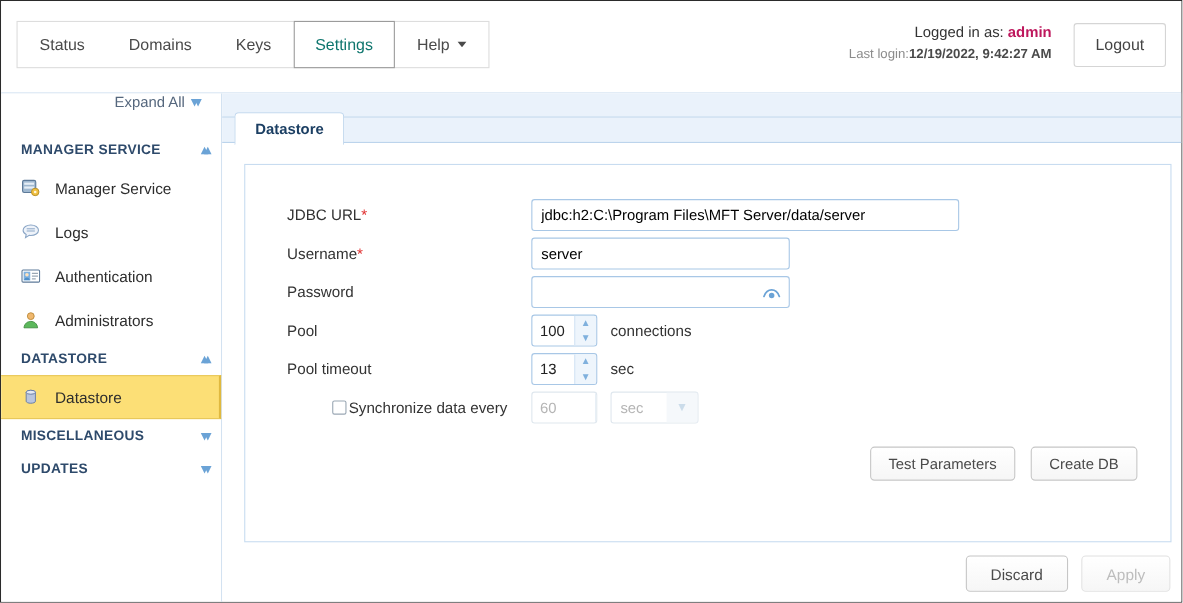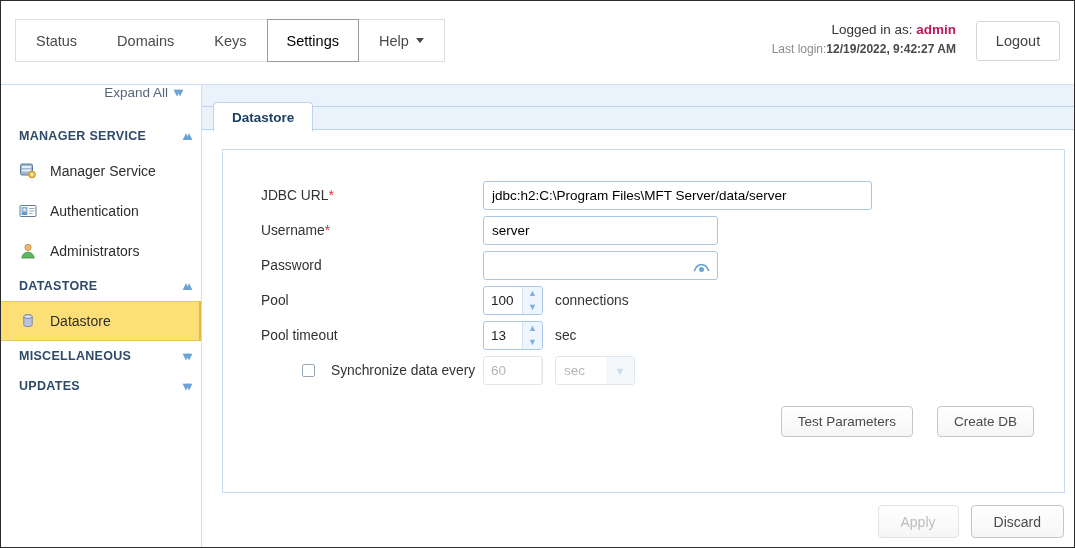--- a/index.html
+++ b/index.html
@@ -36,21 +36,21 @@
     font-size: 14.5px; color: #4a4a4a;
     border: 1px solid transparent;
     margin: -1px 0;
     height: 43px;
     cursor: pointer;
     white-space: nowrap;
   }
   .navitem.active {
     border: 1px solid #9b9b9b;
     background: #ffffff;
-    color: #000000;
+    color: #0f766e;
   }
   .navitem .caret {
     display: inline-block;
     margin-left: 7px;
     width: 0; height: 0;
     border-left: 4.5px solid transparent;
     border-right: 4.5px solid transparent;
     border-top: 5px solid #4a4a4a;
   }
 
@@ -200,21 +200,21 @@
     color: #7fb0dd; font-size: 9px; line-height: 1;
     cursor: pointer;
   }
   .spinner.disabled { border-color: #dfe7ee; gap: 35px; }
   .spinner.disabled .val { color: #b5b5b5; }
   .spinner.disabled .arrows { background: #f5f8fb; border-left-color: #e7eef5; }
   .spinner.disabled .arrows div { color: #c6d6e4; }
 
   .unit { font-size: 13.8px; color: #333; margin-left: 12px; }
 
-  .chk-lbl { display: flex; align-items: center; gap: 16px; width: 222px; flex: none; padding-left: 41px; }
+  .chk-lbl { display: flex; align-items: center; gap: 2px; width: 222px; flex: none; padding-left: 41px; }
   .chk {
     width: 13px; height: 13px; flex: none;
     border: 1px solid #9aa7b4; border-radius: 2px;
     background: #ffffff; cursor: pointer;
   }
   .chk-text { font-size: 13.8px; color: #333; }
 
   .sel {
     position: relative;
     width: 80px; height: 29px;
@@ -226,21 +226,21 @@
   }
   .sel .dd {
     position: absolute; right: 0; top: 0; bottom: 0; width: 28px;
     background: #f5f8fb;
     display: flex; align-items: center; justify-content: center;
     color: #cbdcea; font-size: 11px;
   }
 
   .panel-actions {
     position: absolute; right: 30px; bottom: 55px;
-    display: flex; gap: 24px;
+    display: flex; gap: 14px;
   }
   .btn {
     height: 31px; padding: 0 16px;
     border: 1px solid #c6c6c6; border-radius: 4px;
     background: linear-gradient(#ffffff, #f6f6f6);
     font-family: "Liberation Sans", sans-serif;
     font-size: 13.5px; color: #4a4a4a;
     cursor: pointer; white-space: nowrap;
   }
   .btn.disabled { color: #bdbdbd; border-color: #e2e2e2; cursor: default; }
@@ -308,20 +308,30 @@
           <rect x="1.5" y="2" width="12" height="11" rx="1.5" fill="#9fb8d0" stroke="#5d7a99" stroke-width="1"></rect>
           <rect x="3" y="4" width="9" height="2" fill="#e6eef6"></rect>
           <rect x="3" y="7.5" width="9" height="2" fill="#e6eef6"></rect>
           <circle cx="13" cy="12.5" r="3.4" fill="#f0c040" stroke="#b8902a" stroke-width="0.9"></circle>
           <circle cx="13" cy="12.5" r="1.2" fill="#fff6dd"></circle>
         </svg>
       </span>
       <span>Manager Service</span>
     </div>
 
+    <div class="nav-link">
+      <span class="nav-ico">
+        <svg width="18" height="18" viewBox="0 0 18 18">
+          <path d="M9 2.5c-3.9 0-7 2.1-7 4.8 0 1.6 1.1 3 2.8 3.9L4.2 14l3.3-2c.5.1 1 .15 1.5.15 3.9 0 7-2.1 7-4.85S12.9 2.5 9 2.5z" fill="#eef3fa" stroke="#8ba6c6" stroke-width="1"></path>
+          <line x1="5.3" y1="6" x2="12.7" y2="6" stroke="#8ba6c6" stroke-width="0.9"></line>
+          <line x1="5.3" y1="8" x2="12.7" y2="8" stroke="#8ba6c6" stroke-width="0.9"></line>
+        </svg>
+      </span>
+      <span>Logs</span>
+    </div>
 
     <div class="nav-link">
       <span class="nav-ico">
         <svg width="18" height="18" viewBox="0 0 18 18">
           <rect x="1" y="3.5" width="16" height="11" rx="1" fill="#ffffff" stroke="#5d7a99" stroke-width="1"></rect>
           <rect x="2.5" y="5" width="6" height="8" fill="#7fb2e0"></rect>
           <circle cx="5.5" cy="7.8" r="1.6" fill="#ffe2bd"></circle>
           <path d="M2.9 12.6c.4-1.6 1.5-2.3 2.6-2.3s2.2.7 2.6 2.3z" fill="#4f8fc9"></path>
           <line x1="10" y1="6.5" x2="15.5" y2="6.5" stroke="#9aa7b4" stroke-width="1"></line>
           <line x1="10" y1="9" x2="15.5" y2="9" stroke="#9aa7b4" stroke-width="1"></line>
@@ -450,18 +460,18 @@
 
       </div>
 
       <div class="panel-actions">
         <button class="btn">Test Parameters</button>
         <button class="btn">Create DB</button>
       </div>
     </div>
 
     <div class="footer-actions">
+      <button class="btn">Discard</button>
       <button class="btn disabled">Apply</button>
-      <button class="btn">Discard</button>
     </div>
   </div>
 
 </div>
 
 </body></html>

